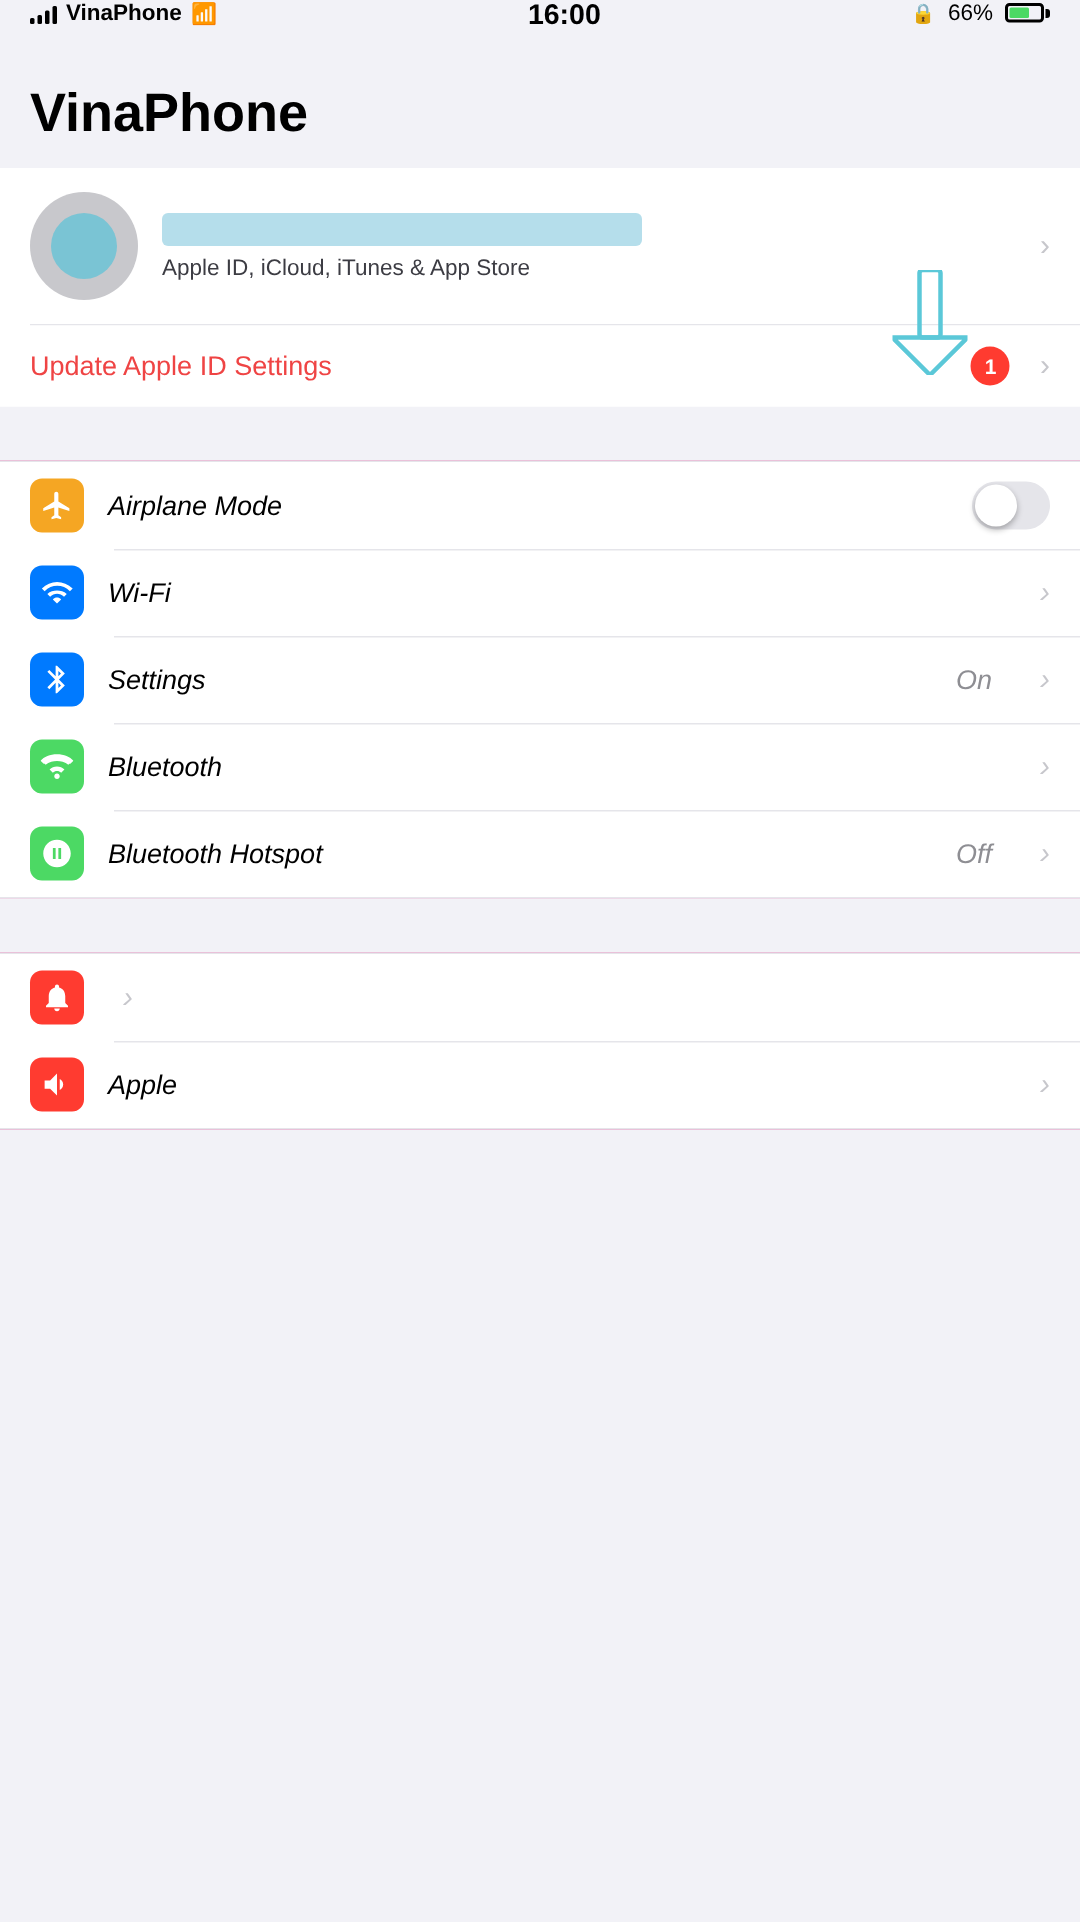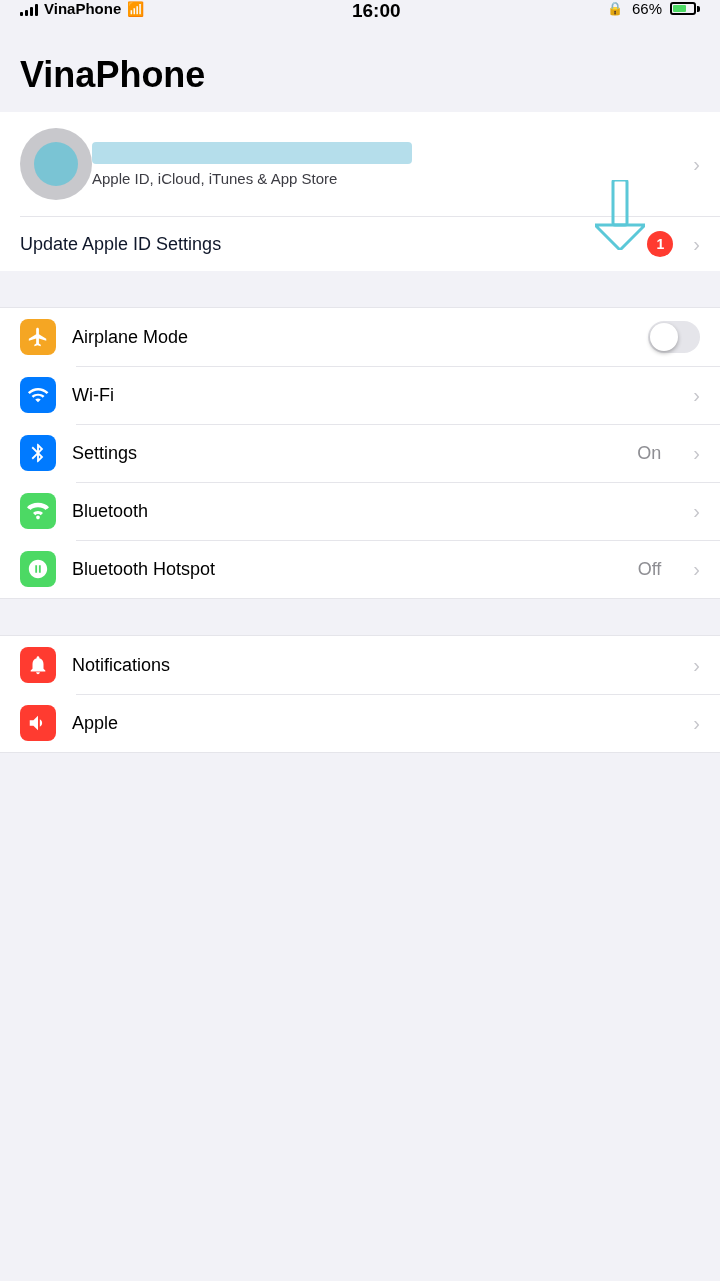--- a/index.html
+++ b/index.html
@@ -137,21 +137,21 @@
       overflow: hidden;
     }
     .avatar-circle {
       width: 44px;
       height: 44px;
       border-radius: 50%;
       background: #7ac4d4;
     }
     .profile-info {
       flex: 1;
-      margin-left: 0;
+      margin-left: 16px;
     }
     .profile-name-blur {
       height: 22px;
       background: #a8d8e8;
       border-radius: 4px;
       width: 320px;
       margin-bottom: 6px;
       opacity: 0.85;
     }
     .profile-subtitle {
@@ -173,21 +173,21 @@
     .update-row {
       background: #fff;
       display: flex;
       align-items: center;
       padding: 14px 20px;
       position: relative;
     }
     .update-label {
       flex: 1;
       font-size: 18px;
-      color: #0f172a;
+      color: #ef4444;
     }
     .badge-red {
       width: 26px;
       height: 26px;
       background: #ff3b30;
       border-radius: 50%;
       display: flex;
       align-items: center;
       justify-content: center;
       color: #fff;
@@ -200,20 +200,21 @@
     .section-gap {
       height: 36px;
       background: #f2f2f7;
     }
 
     
     .settings-section {
       background: #ec4899;
       border-top: 1px solid #e5e5ea;
       border-bottom: 1px solid #e5e5ea;
+      font-style: italic;
     }
     .settings-item {
       display: flex;
       align-items: center;
       padding: 0 20px;
       min-height: 58px;
       background: #fff;
       position: relative;
     }
     .settings-item + .settings-item::before {
@@ -401,21 +402,20 @@
   <div class="section-gap"></div>
 
   <div class="settings-section">
 
     <div class="settings-item">
       <div class="icon-box" style="background:#ff3b30;">
         <svg width="22" height="22" viewBox="0 0 24 24" fill="white">
           <path d="M12 22c1.1 0 2-.9 2-2h-4c0 1.1.9 2 2 2zm6-6v-5c0-3.07-1.64-5.64-4.5-6.32V4c0-.83-.67-1.5-1.5-1.5s-1.5.67-1.5 1.5v.68C7.63 5.36 6 7.92 6 11v5l-2 2v1h16v-1l-2-2z"></path>
         </svg>
       </div>
-      <span class="item-label">Notifications</span>
       <span class="chevron-right">›</span>
     </div>
 
     <div class="settings-item partial-visible">
       <div class="icon-box" style="background:#ff3b30;">
         <svg width="22" height="22" viewBox="0 0 24 24" fill="white">
           <path d="M3 9v6h4l5 5V4L7 9H3zm13.5 3c0-1.77-1.02-3.29-2.5-4.03v8.05c1.48-.73 2.5-2.25 2.5-4.02z"></path>
         </svg>
       </div>
       <span class="item-label">Apple</span>

